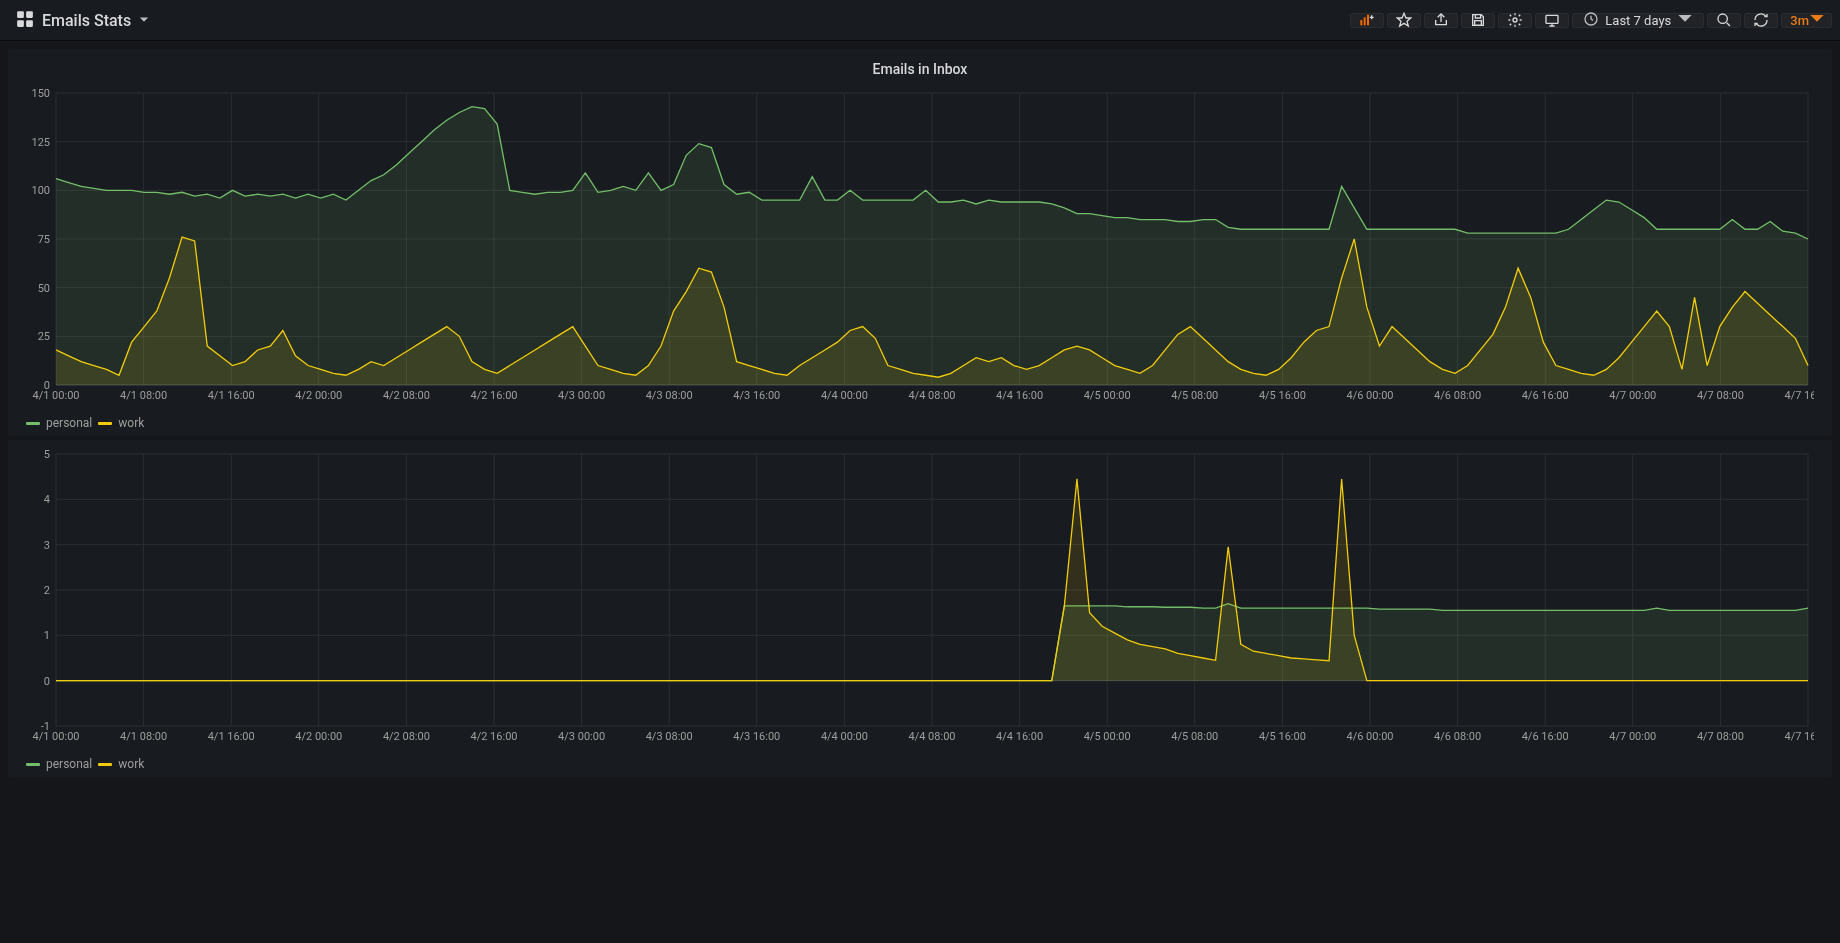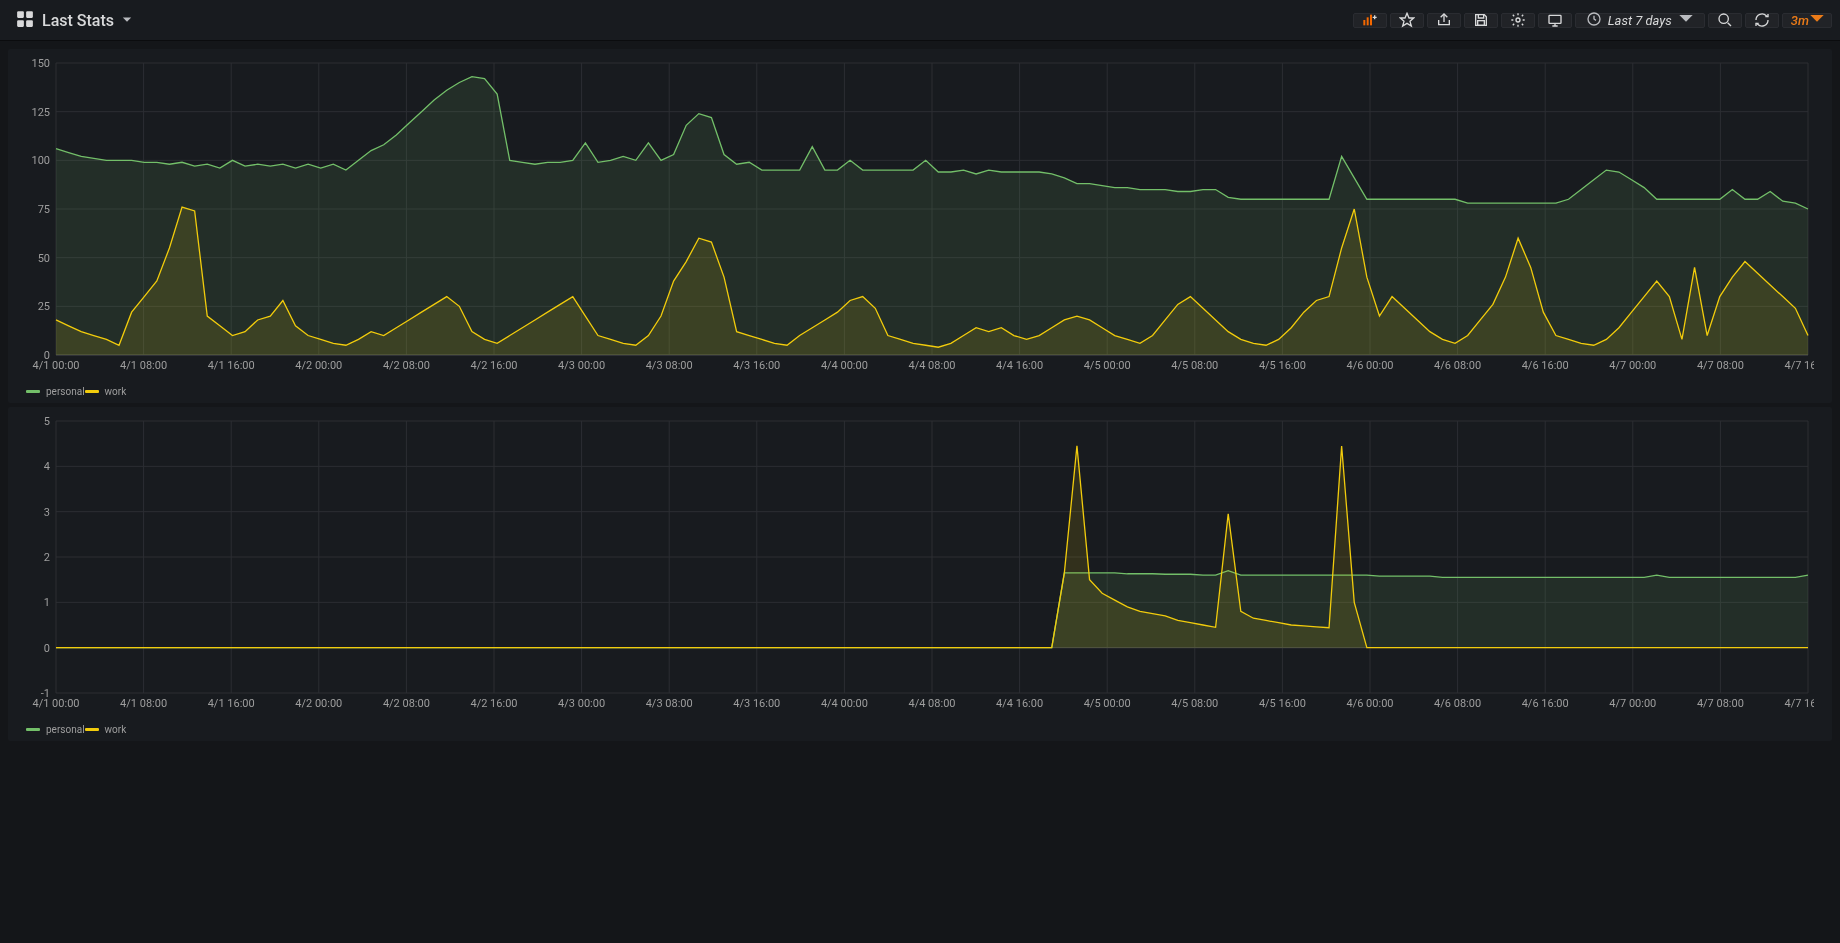--- a/index.html
+++ b/index.html
@@ -19,54 +19,54 @@
   html,body{margin:0;padding:0;background:var(--bg);color:var(--text);font-family:Roboto,"Helvetica Neue",Arial,sans-serif;font-size:13px;}
   body{width:1840px;height:943px;overflow:hidden;}
   
   .toolbar{display:flex;align-items:center;height:40px;background:var(--toolbar-bg);border-bottom:1px solid #0b0c0e;padding:0 8px;}
   .tb-left{display:flex;align-items:center;gap:6px;}
   .dash-title{display:flex;align-items:center;gap:8px;padding:4px 8px;border-radius:2px;cursor:pointer;}
   .dash-title-text{font-size:16px;font-weight:500;}
   .caret-down{color:#b9bbbf;}
   .tb-spacer{flex:1;}
   .tb-right{display:flex;align-items:center;gap:1px;}
-  .tb-btn{display:flex;align-items:center;justify-content:center;min-width:32px;height:15px;padding:0 8px;background:var(--btn-bg);color:var(--text);border-radius:2px;cursor:pointer;box-sizing:border-box;border:1px solid #2a2c31;font-style:italic;}
+  .tb-btn{display:flex;align-items:center;justify-content:center;min-width:32px;height:15px;padding:0 8px;background:var(--btn-bg);color:var(--text);border-radius:2px;cursor:pointer;box-sizing:border-box;border:1px solid #2a2c31;}
   .tb-btn + .tb-btn{margin-left:2px;}
   .tb-btn svg{width:16px;height:16px;}
   .timepicker{display:flex;align-items:center;gap:6px;padding:0 10px;}
   .timepicker .clock{color:#b9bbbf;}
   .refresh-int{color:var(--orange);font-weight:500;padding:0 6px 0 8px;}
   .refresh-int .caret{color:var(--orange);}
   .cycle-icon{width:18px;height:18px;}
   
   .dash-body{padding:8px;display:flex;flex-direction:column;gap:4px;}
   .panel{background:var(--panel);border-radius:2px;padding:8px 12px 6px 12px;}
   .panel-title{text-align:center;font-size:14px;font-weight:500;color:#d8d9da;padding:4px 0 10px 0;cursor:pointer;}
   .chart-wrap{position:relative;}
-  .legend{display:flex;gap:0;padding:6px 0 0 6px;font-size:10px;color:var(--axis-text);}
+  .legend{display:flex;gap:6px;padding:6px 0 0 6px;font-size:12px;color:var(--axis-text);}
   .legend-item{display:flex;align-items:center;gap:6px;cursor:pointer;}
   .legend-swatch{width:14px;height:3px;border-radius:1px;}
   .swatch-personal{background:var(--green);}
   .swatch-work{background:var(--yellow);}
 </style>
 </head>
 <body>
 
 <div class="toolbar">
   <div class="tb-left">
     <div class="dash-title">
       <span>
         <svg viewBox="0 0 16 16" width="18" height="18" fill="#d8d9da">
             <rect x="1" y="1" width="6" height="6" rx="1"></rect>
             <rect x="9" y="1" width="6" height="6" rx="1"></rect>
             <rect x="1" y="9" width="6" height="6" rx="1"></rect>
             <rect x="9" y="9" width="6" height="6" rx="1"></rect>
           </svg>
       </span>
-      <span class="dash-title-text">Last Stats</span>
+      <span class="dash-title-text">Emails Stats</span>
       <span class="caret-down">
         <svg viewBox="0 0 12 12" width="10" height="10" fill="currentColor">
             <path d="M1 3 L6 8 L11 3 Z"></path>
           </svg>
       </span>
     </div>
   </div>
   <div class="tb-spacer"></div>
   <div class="tb-right">
     <div class="tb-btn">
@@ -143,20 +143,21 @@
             <path d="M1 3 L6 8 L11 3 Z"></path>
           </svg>
       </span>
     </div>
   </div>
 </div>
 
 <div class="dash-body">
 
   <div class="panel">
+    <div class="panel-title">Emails in Inbox</div>
     <div class="chart-wrap">
       <svg id="chart0" width="1794" height="320">
           <line x1="36" x2="1788" y1="298" y2="298" stroke="var(--grid)" stroke-width="1"></line>
           <text x="30" y="302" text-anchor="end" fill="var(--axis-text)" font-size="11">0</text>
           <line x1="36" x2="1788" y1="249.33333333333334" y2="249.33333333333334" stroke="var(--grid)" stroke-width="1"></line>
           <text x="30" y="253.33333333333334" text-anchor="end" fill="var(--axis-text)" font-size="11">25</text>
           <line x1="36" x2="1788" y1="200.66666666666669" y2="200.66666666666669" stroke="var(--grid)" stroke-width="1"></line>
           <text x="30" y="204.66666666666669" text-anchor="end" fill="var(--axis-text)" font-size="11">50</text>
           <line x1="36" x2="1788" y1="152" y2="152" stroke="var(--grid)" stroke-width="1"></line>
           <text x="30" y="156" text-anchor="end" fill="var(--axis-text)" font-size="11">75</text>

